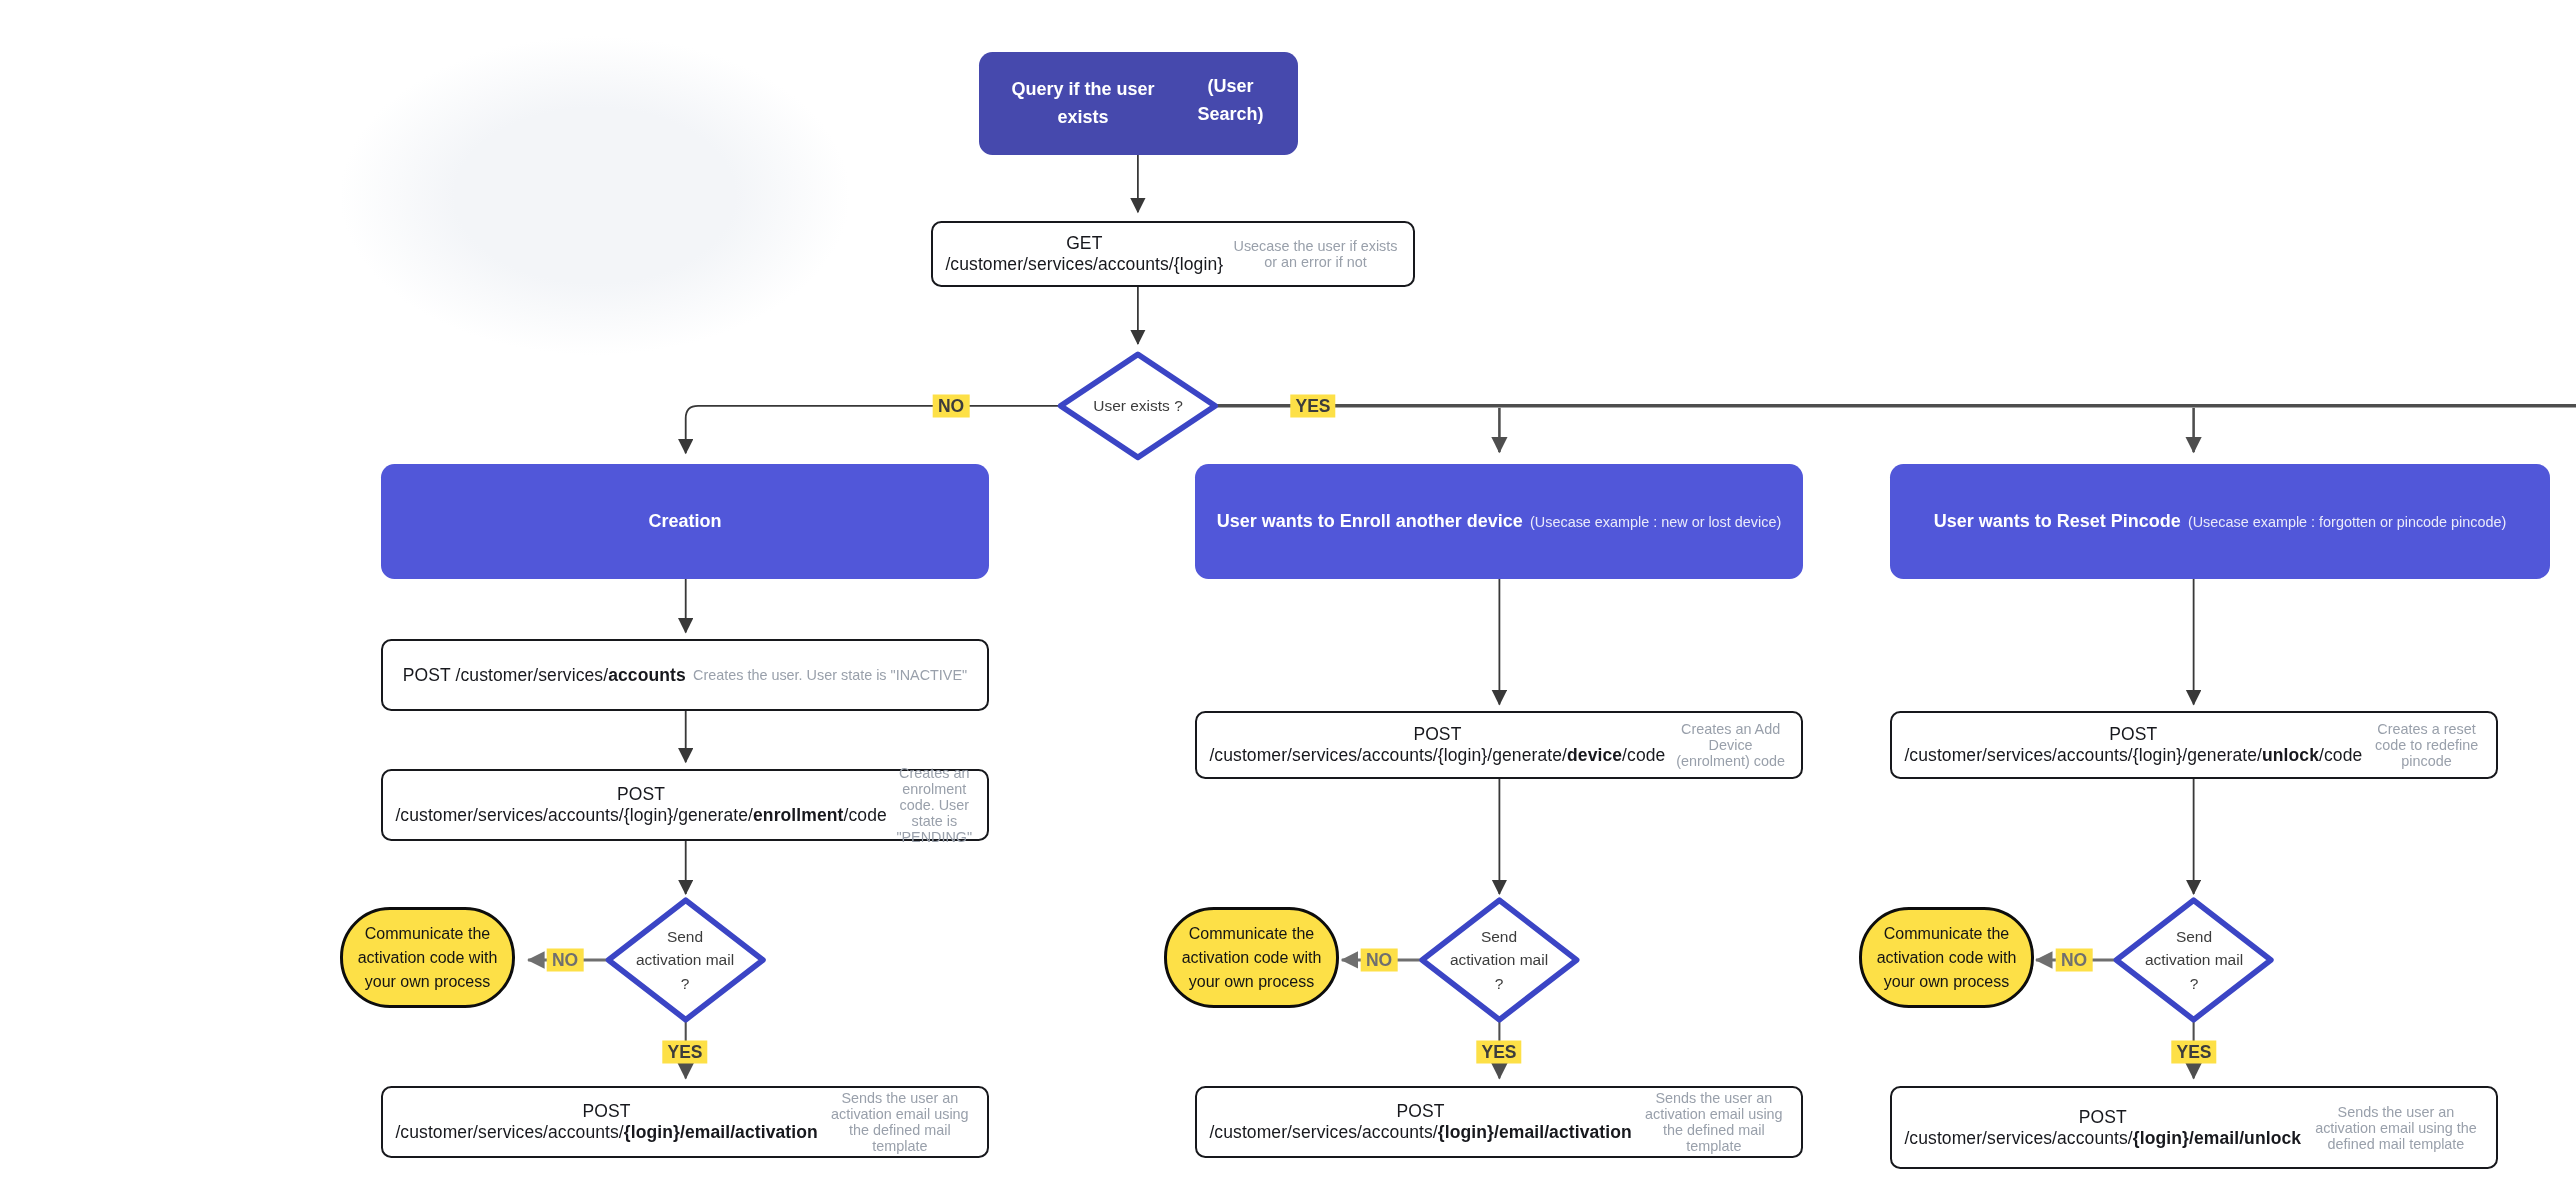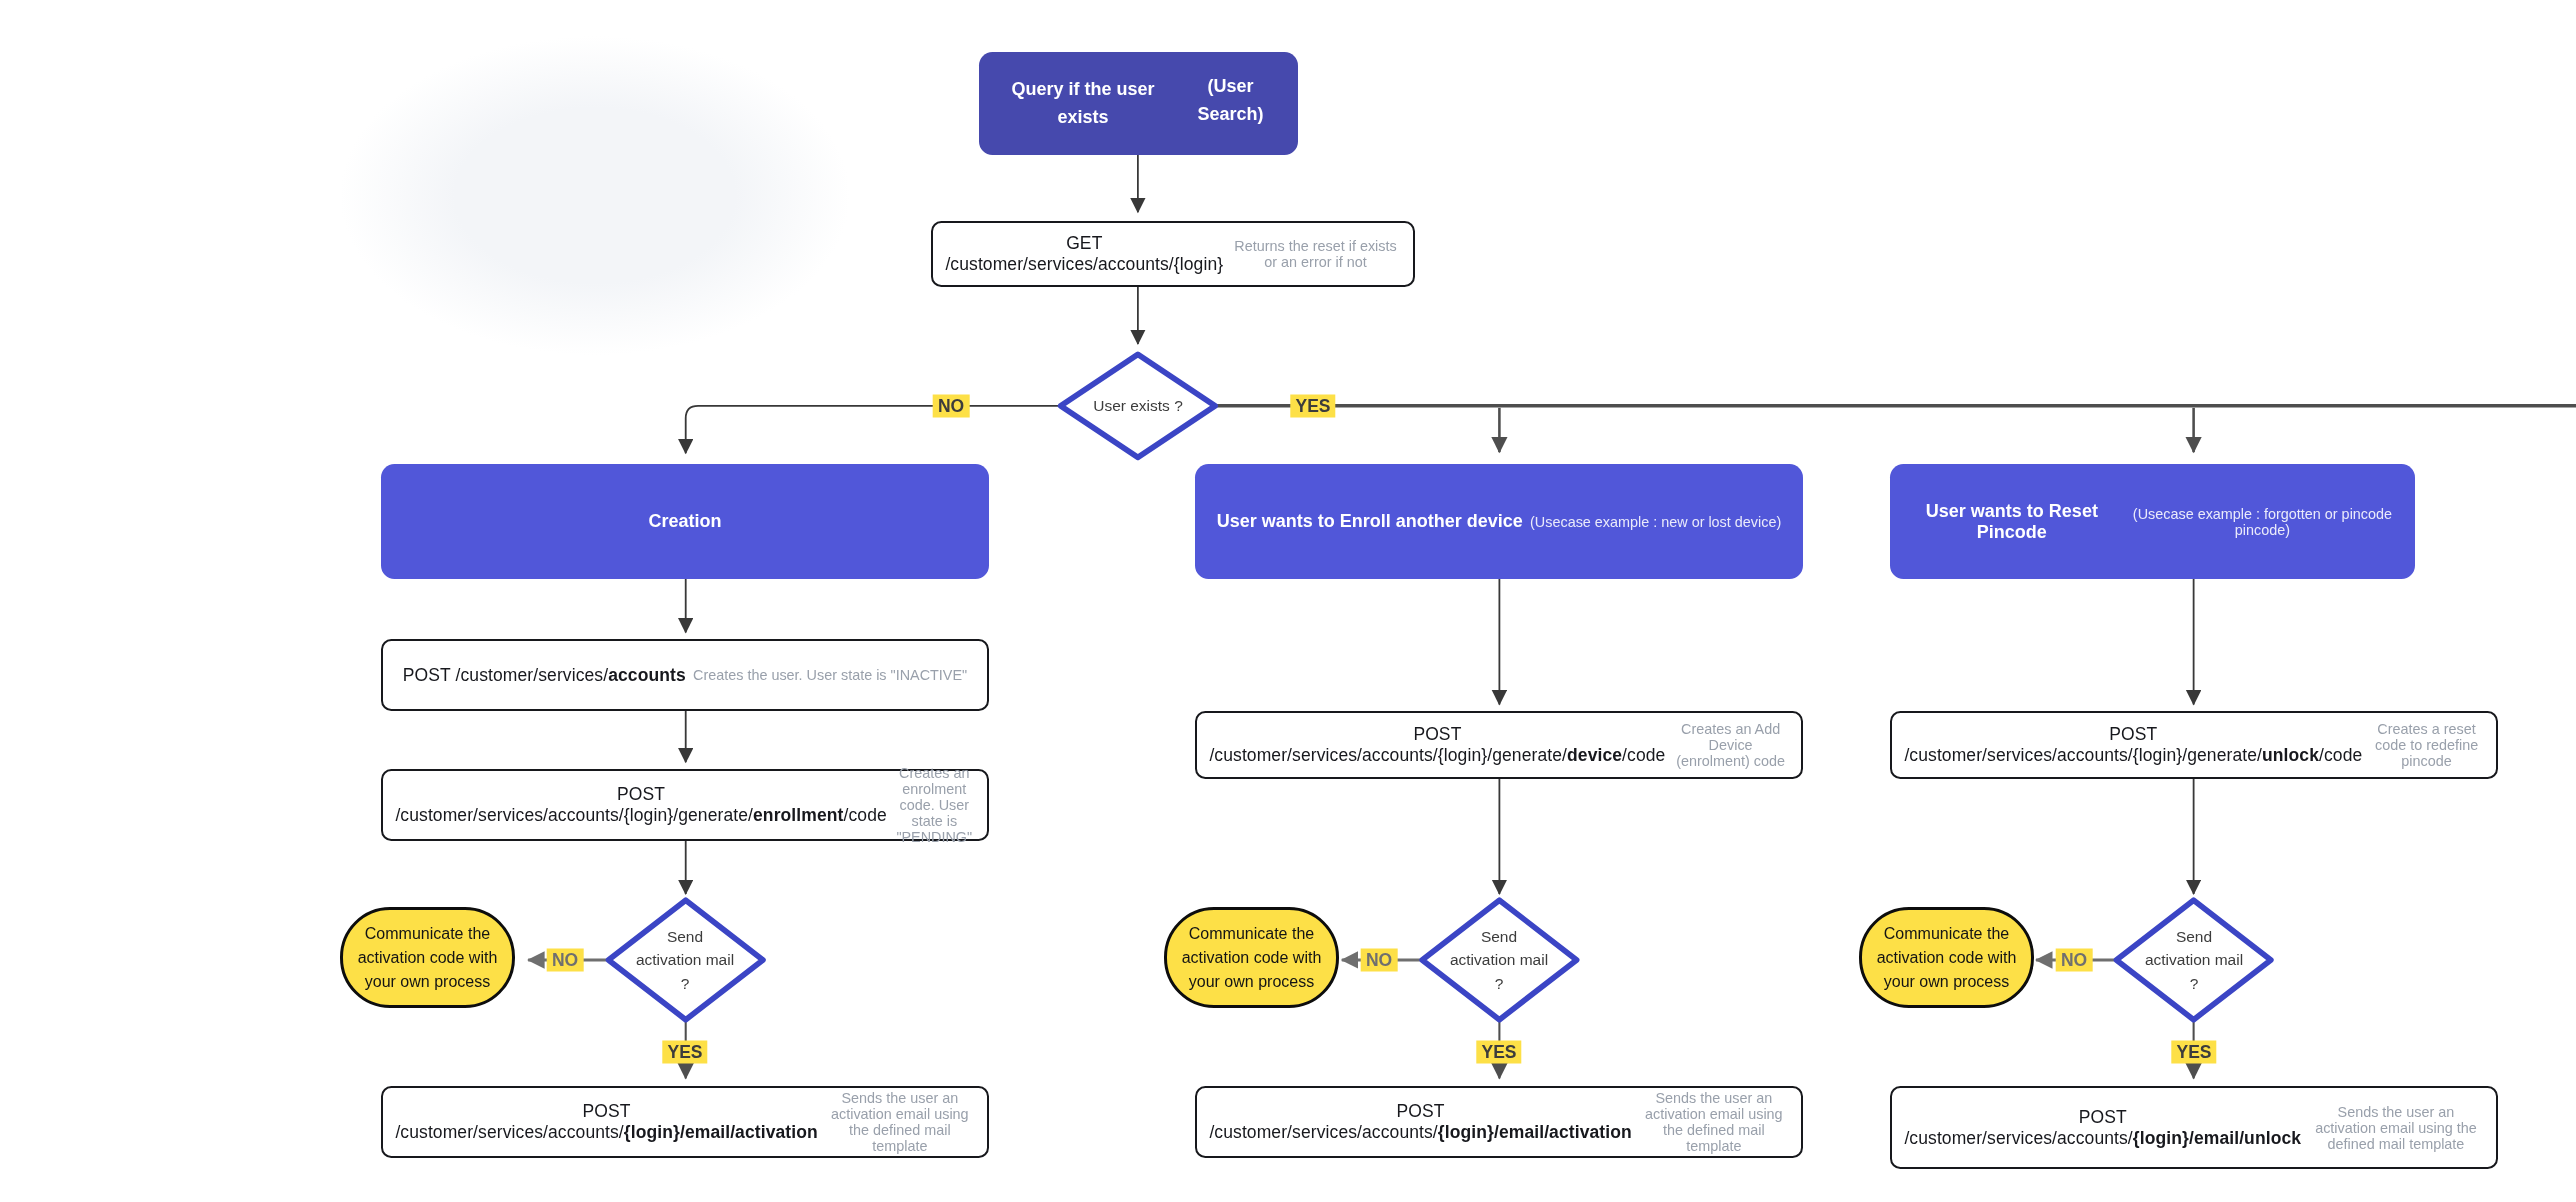--- a/index.html
+++ b/index.html
@@ -84,36 +84,36 @@
     <path d="M4258 1748 L4408 1864 L4258 1980 L4108 1864 Z" fill="#ffffff" stroke="#3b45c5" stroke-width="11" stroke-linejoin="round"></path>
   </svg>
 
   <div class="node start hdr" style="left:979px;top:52px;width:319px;height:103px;">
     <div class="t">Query if the user exists</div>
     <div class="t" style="margin-top:-5.2px;">(User Search)</div>
   </div>
 
   <div class="node api" style="left:931px;top:221px;width:484px;height:66px;">
     <div class="m"><span>GET /customer/services/accounts/{login}</span></div>
-    <div class="d">Returns the reset if exists or an error if not</div>
+    <div class="d">Usecase the user if exists or an error if not</div>
   </div>
 
   <div class="dtext" style="left:1138px;top:406px;width:144px;">User exists ?</div>
 
   <div class="edge-label" style="left:951px;top:406px;">NO</div>
   <div class="edge-label" style="left:1313px;top:406px;">YES</div>
 
   <div class="node hdr" style="left:1195px;top:464px;width:608px;height:115px;">
     <div class="t">User wants to Enroll another device</div>
     <div class="s">(Usecase example : new or lost device)</div>
   </div>
   <div class="node hdr" style="left:381px;top:464px;width:608px;height:115px;">
     <div class="t">Creation</div>
   </div>
-  <div class="node hdr" style="left:1890px;top:464px;width:525px;height:115px;">
+  <div class="node hdr" style="left:1890px;top:464px;width:660px;height:115px;">
     <div class="t">User wants to Reset Pincode</div>
     <div class="s">(Usecase example : forgotten or pincode pincode)</div>
   </div>
 
   <div class="node api" style="left:381px;top:639px;width:608px;height:72px;">
     <div class="m"><span>POST /customer/services/</span><span class="b">accounts</span></div>
     <div class="d">Creates the user. User state is "INACTIVE"</div>
   </div>
   <div class="node api" style="left:381px;top:769px;width:608px;height:72px;">
     <div class="m"><span>POST /customer/services/accounts/{login}/generate/</span><span class="b">enrollment</span><span>/code</span></div>

